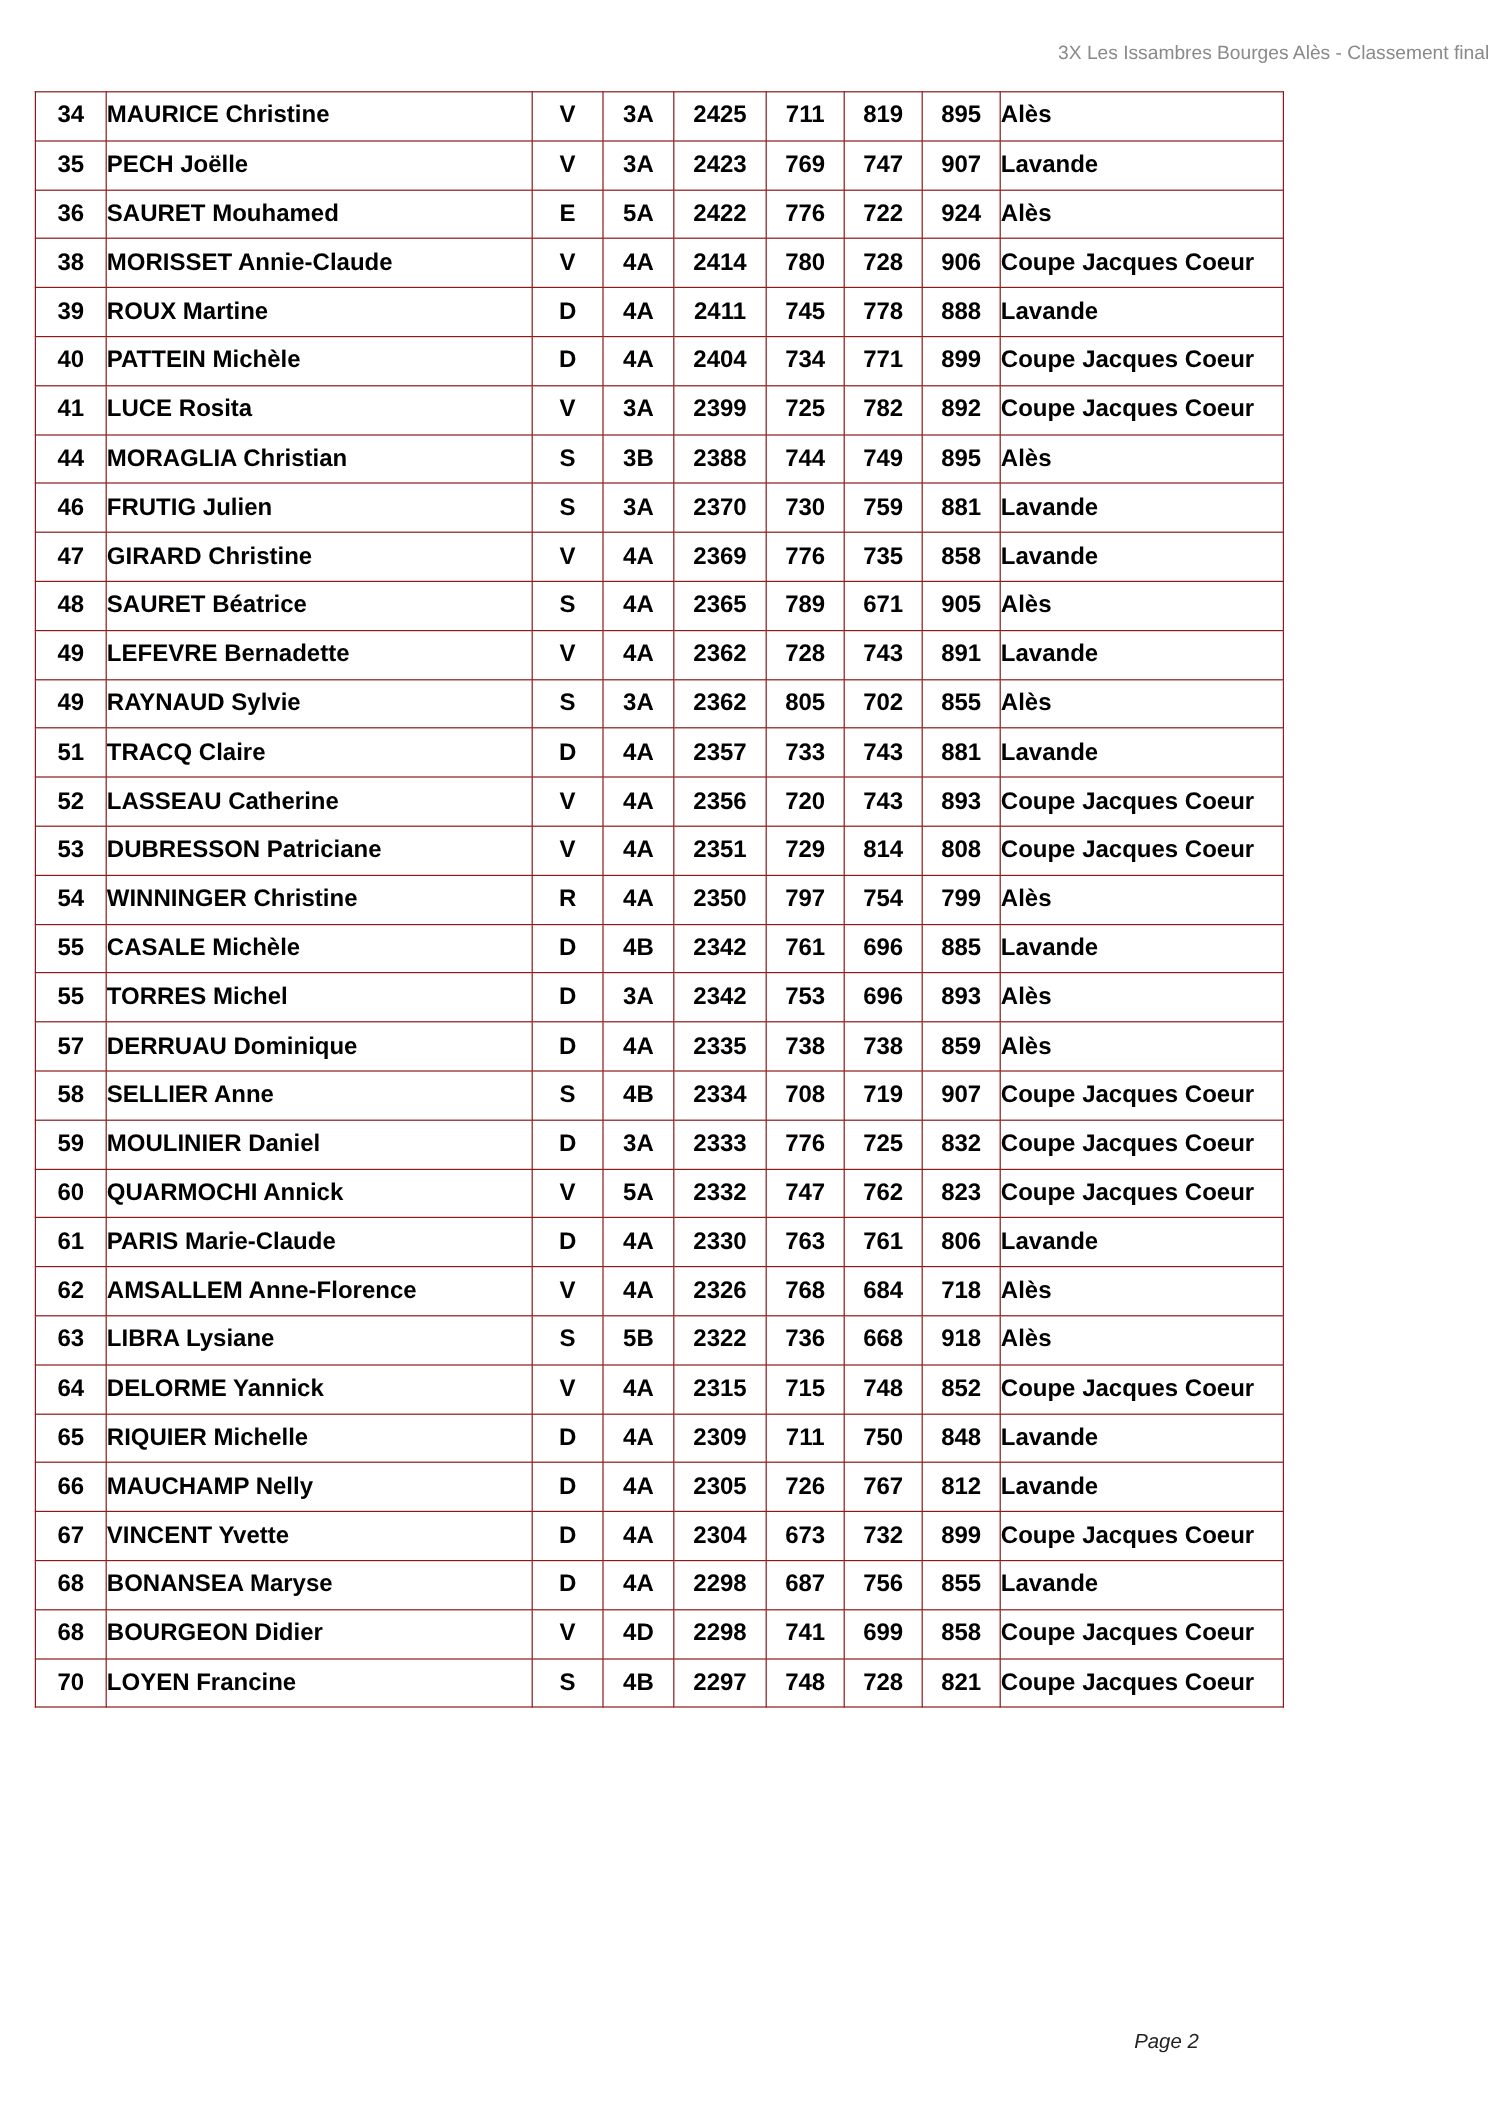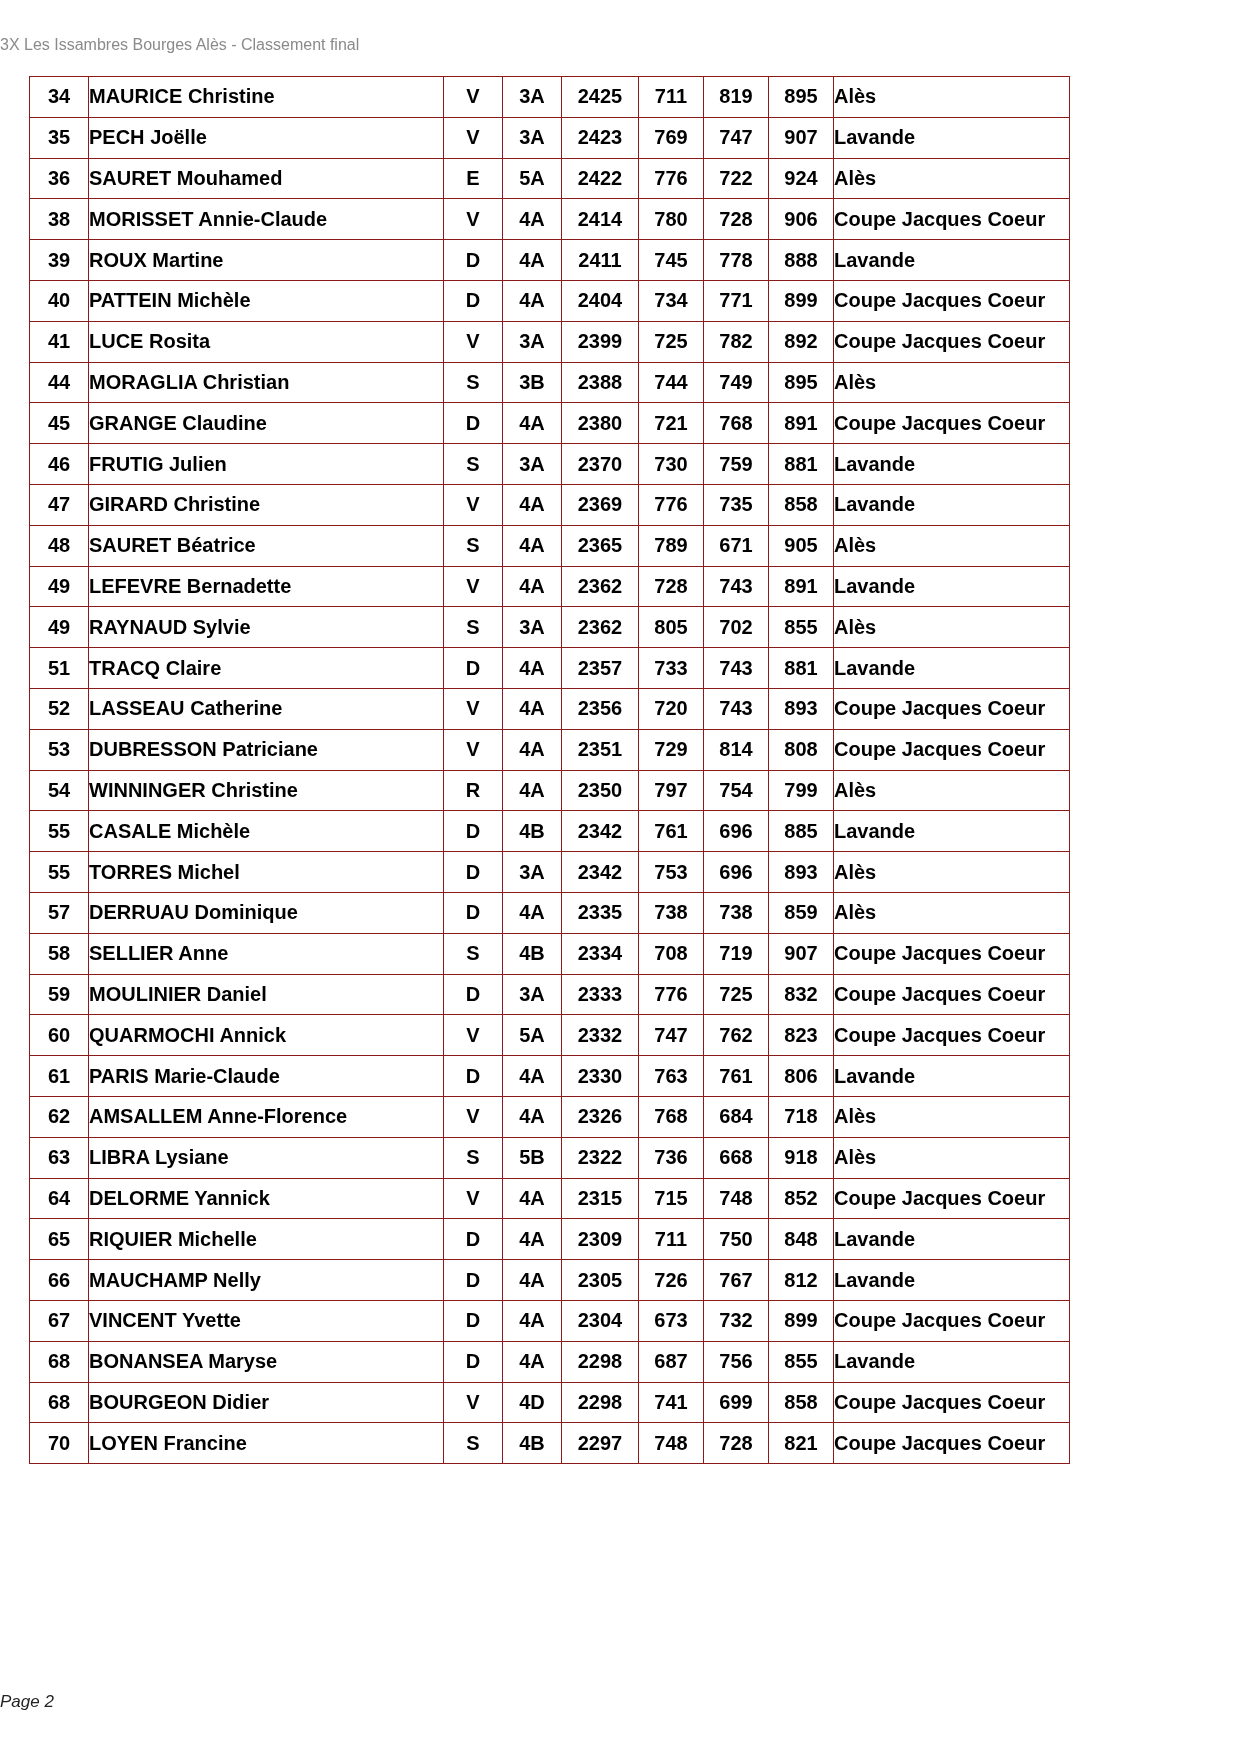--- a/index.html
+++ b/index.html
@@ -1,20 +1,20 @@
 <!DOCTYPE html>
 <html><head>
 <meta charset="utf-8">
 <style>
   html, body { margin: 0; padding: 0; background: #ffffff; }
   body { width: 1241px; height: 1754px; position: relative; overflow: hidden;
          font-family: "Liberation Sans", sans-serif; color: #000; }
-  .page-header { position: absolute; top: 36px; left: 0; width: 1241px; text-align: left;
+  .page-header { position: absolute; top: 36px; left: 0; width: 1241px; text-align: right;
                  font-size: 16px; color: #8a8a8a; }
-  .page-footer { position: absolute; top: 1692px; left: 0; width: 999px; text-align: left;
+  .page-footer { position: absolute; top: 1692px; left: 0; width: 999px; text-align: right;
                  font-size: 17px; font-style: italic; color: #222; }
   table.results { position: absolute; left: 29px; top: 76px; border-collapse: collapse;
                   table-layout: fixed; width: 1041px; }
   table.results td { border: 1.5px solid #8b1a1a; height: 39.8px; padding: 0;
                      font-weight: bold; font-size: 20px; white-space: nowrap; overflow: hidden; }
   td.c-rank, td.c-cat, td.c-serie, td.c-total, td.c-s1, td.c-s2, td.c-s3 { text-align: center; }
   td.c-name, td.c-club { text-align: left; padding-left: 6px; }
   col.w-rank { width: 59px; } col.w-name { width: 355px; } col.w-cat { width: 59px; }
   col.w-serie { width: 59px; } col.w-total { width: 77px; } col.w-s { width: 65px; }
   col.w-club { width: 236px; }
@@ -119,31 +119,20 @@
         <td class="c-name"><span>MORAGLIA</span> <span>Christian</span></td>
         <td class="c-cat">S</td>
         <td class="c-serie">3B</td>
         <td class="c-total">2388</td>
         <td class="c-s1">744</td>
         <td class="c-s2">749</td>
         <td class="c-s3">895</td>
         <td class="c-club">Alès</td>
       </tr>
       <tr>
-        <td class="c-rank">45</td>
-        <td class="c-name"><span>GRANGE</span> <span>Claudine</span></td>
-        <td class="c-cat">D</td>
-        <td class="c-serie">4A</td>
-        <td class="c-total">2380</td>
-        <td class="c-s1">721</td>
-        <td class="c-s2">768</td>
-        <td class="c-s3">891</td>
-        <td class="c-club">Coupe Jacques Coeur</td>
-      </tr>
-      <tr>
         <td class="c-rank">46</td>
         <td class="c-name"><span>FRUTIG</span> <span>Julien</span></td>
         <td class="c-cat">S</td>
         <td class="c-serie">3A</td>
         <td class="c-total">2370</td>
         <td class="c-s1">730</td>
         <td class="c-s2">759</td>
         <td class="c-s3">881</td>
         <td class="c-club">Lavande</td>
       </tr>

